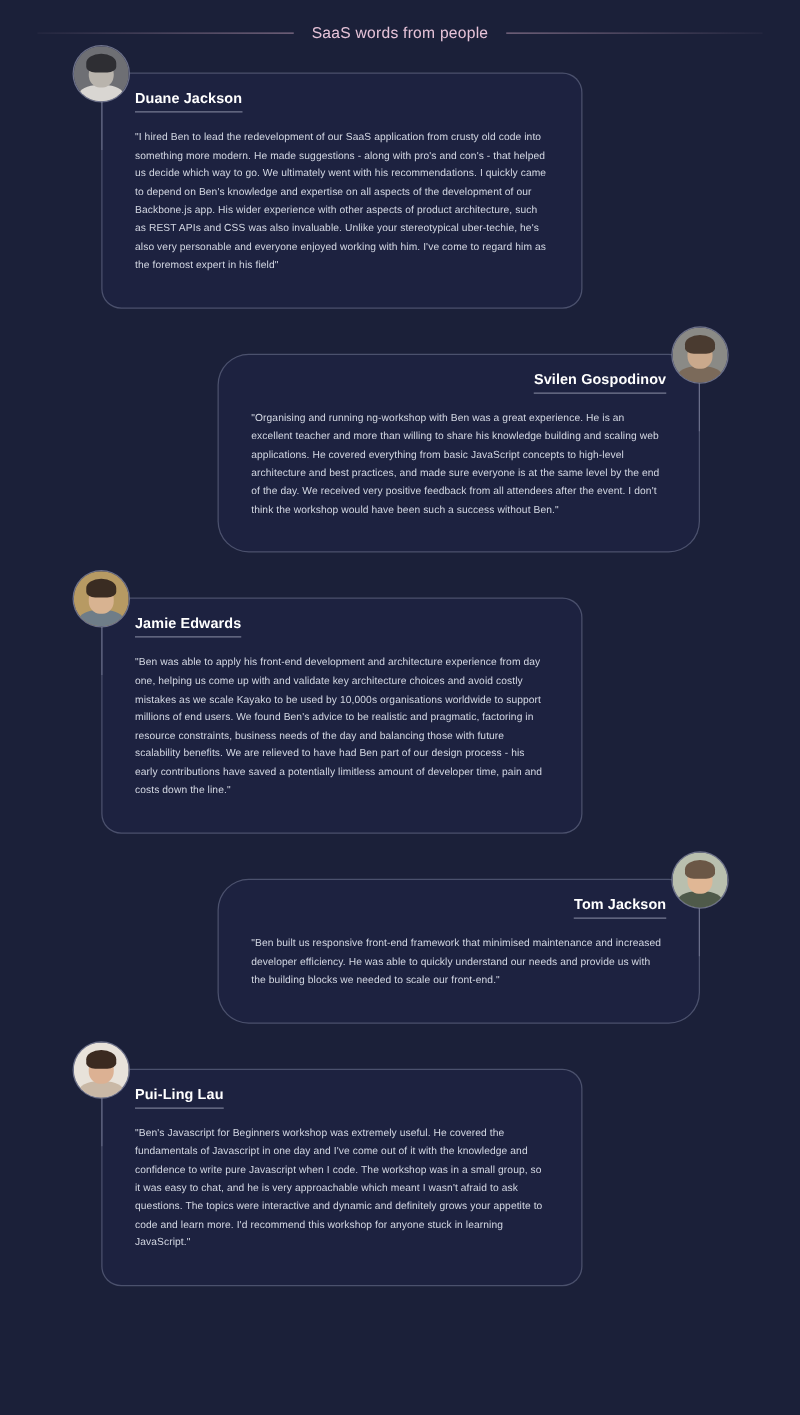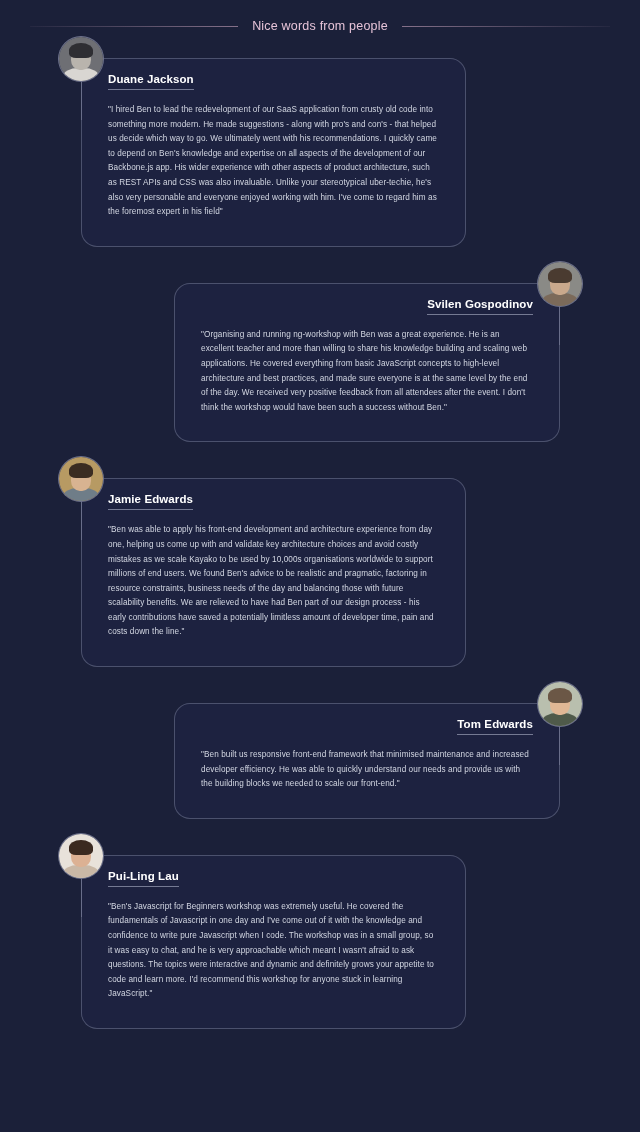--- a/index.html
+++ b/index.html
@@ -71,20 +71,21 @@
   
   .trow.left .card {
     margin-left: 81px;
     margin-right: 174px;
   }
   
   .trow.right .card {
     margin-left: 174px;
     margin-right: 80px;
     text-align: right;
+    border-radius: 25px;
   }
 
   .card-inner { position: relative; }
 
   .tname {
     display: inline-block;
     color: #ffffff;
     font-size: 11.5px;
     font-weight: 700;
     letter-spacing: 0.1px;
@@ -142,21 +143,21 @@
   .trow.left .stub  { left: 81px; }
   .trow.right .stub { right: 80px; }
 </style>
 </head>
 <body>
 
 <div class="page">
 
   <div class="section-head">
     <div class="head-rule"></div>
-    <div class="head-title">Nice words from people</div>
+    <div class="head-title">SaaS words from people</div>
     <div class="head-rule right"></div>
   </div>
 
   <div class="tlist">
       <div class="trow left">
         <div class="stub"></div>
         <div class="avatar">
           <div class="ph">
             <div class="bg" style="background:#6e6f74"></div>
             <div class="body" style="background:#d9d6d2"></div>
@@ -200,21 +201,21 @@
         <div class="stub"></div>
         <div class="avatar">
           <div class="ph">
             <div class="bg" style="background:#b9bfae"></div>
             <div class="body" style="background:#4f5a4a"></div>
             <div class="head" style="background:#e0b795"></div>
             <div class="hair" style="background:#6b5746"></div>
           </div>
         </div>
         <div class="card">
-          <div class="card-inner"><div class="tname">Tom Edwards</div><div class="tquote">"Ben built us responsive front-end framework that minimised maintenance and increased developer efficiency. He was able to quickly understand our needs and provide us with the building blocks we needed to scale our front-end."</div></div>
+          <div class="card-inner"><div class="tname">Tom Jackson</div><div class="tquote">"Ben built us responsive front-end framework that minimised maintenance and increased developer efficiency. He was able to quickly understand our needs and provide us with the building blocks we needed to scale our front-end."</div></div>
         </div>
       </div>
       <div class="trow left">
         <div class="stub"></div>
         <div class="avatar">
           <div class="ph">
             <div class="bg" style="background:#e8e2da"></div>
             <div class="body" style="background:#c9b8a6"></div>
             <div class="head" style="background:#dcb193"></div>
             <div class="hair" style="background:#3b2a20"></div>

